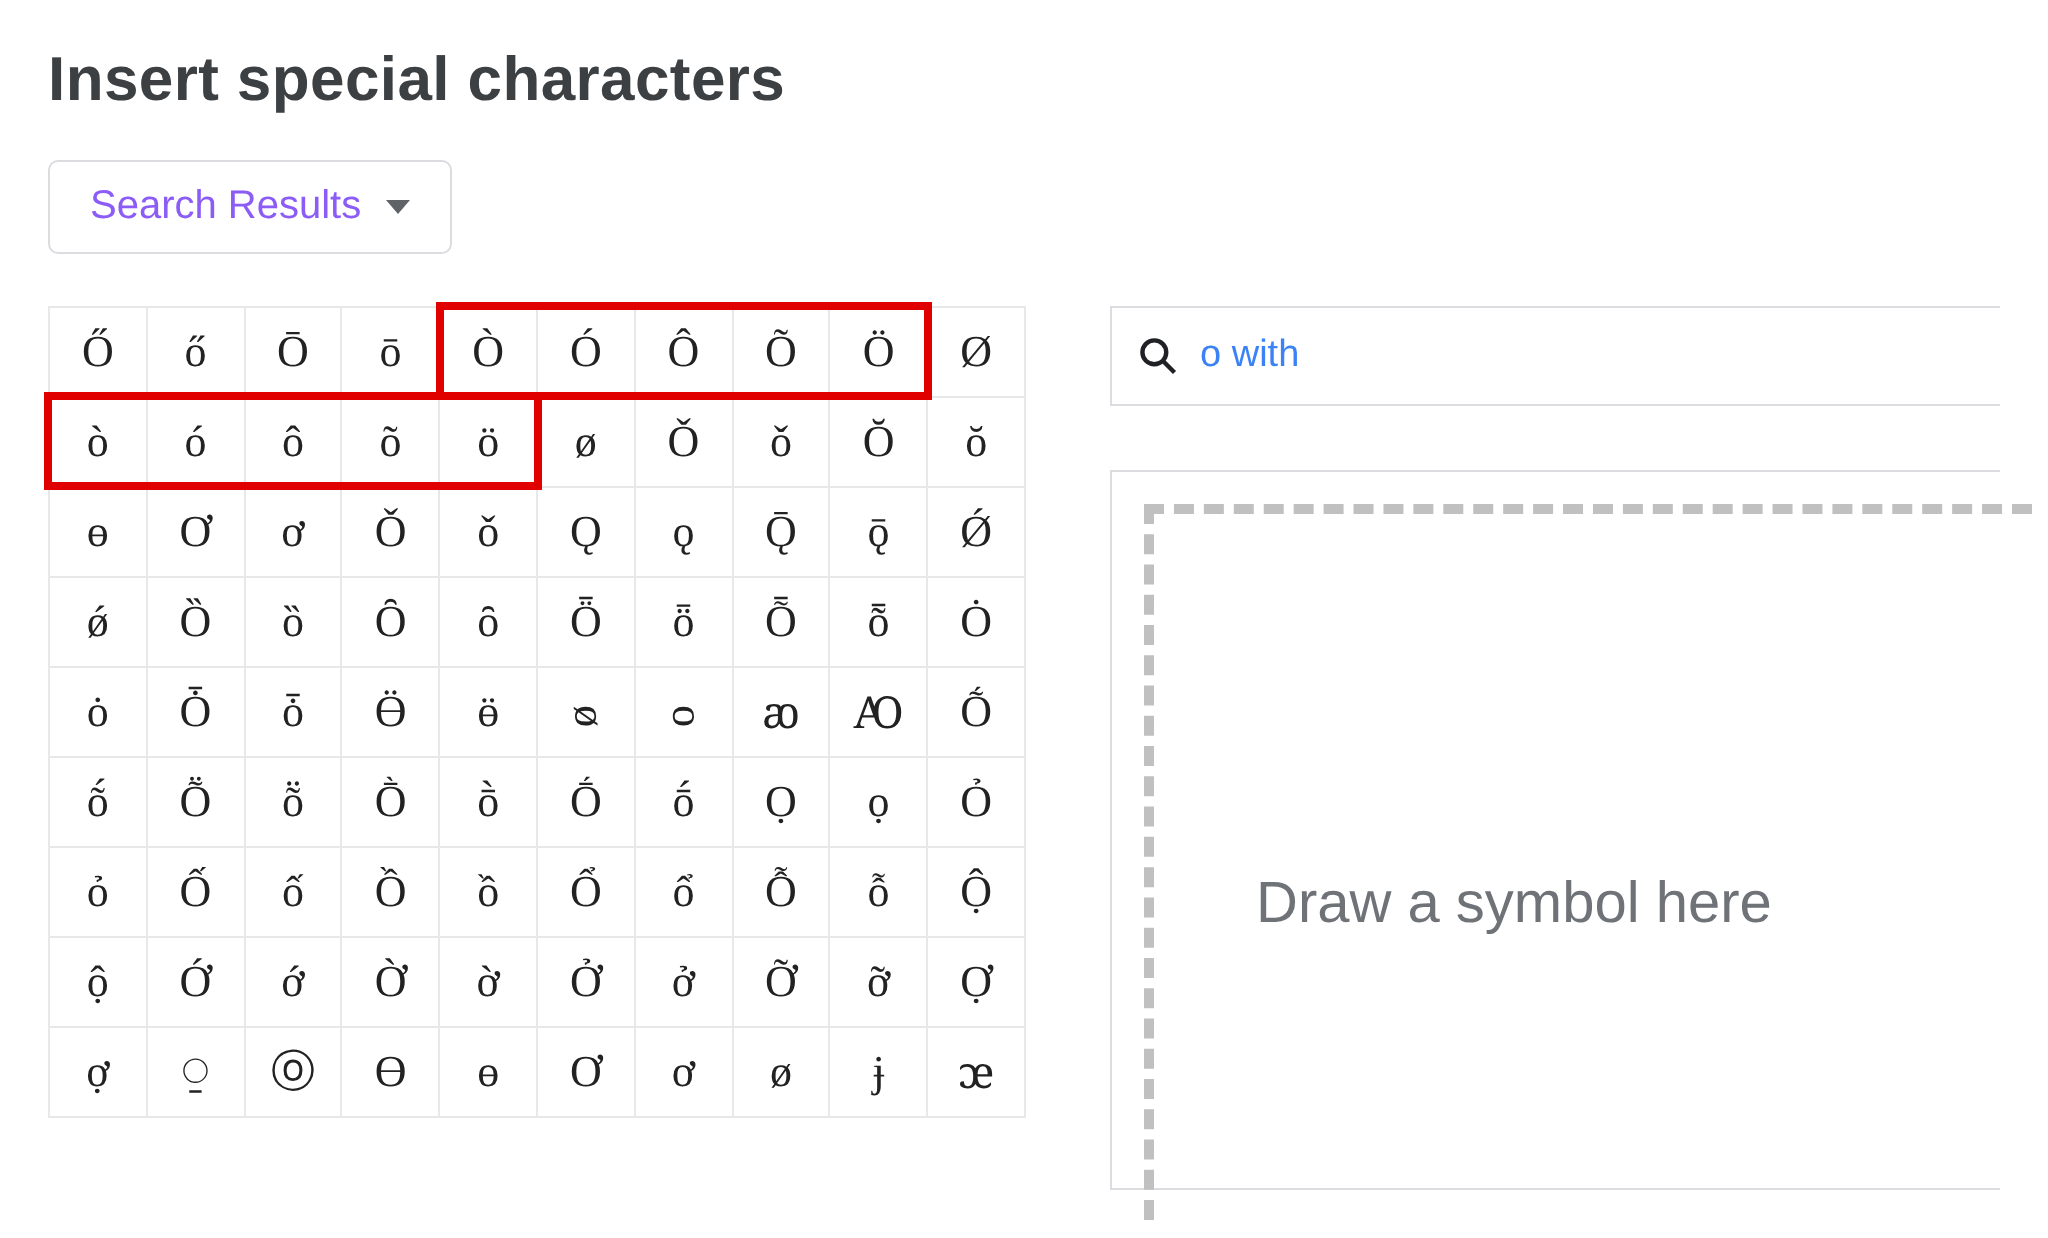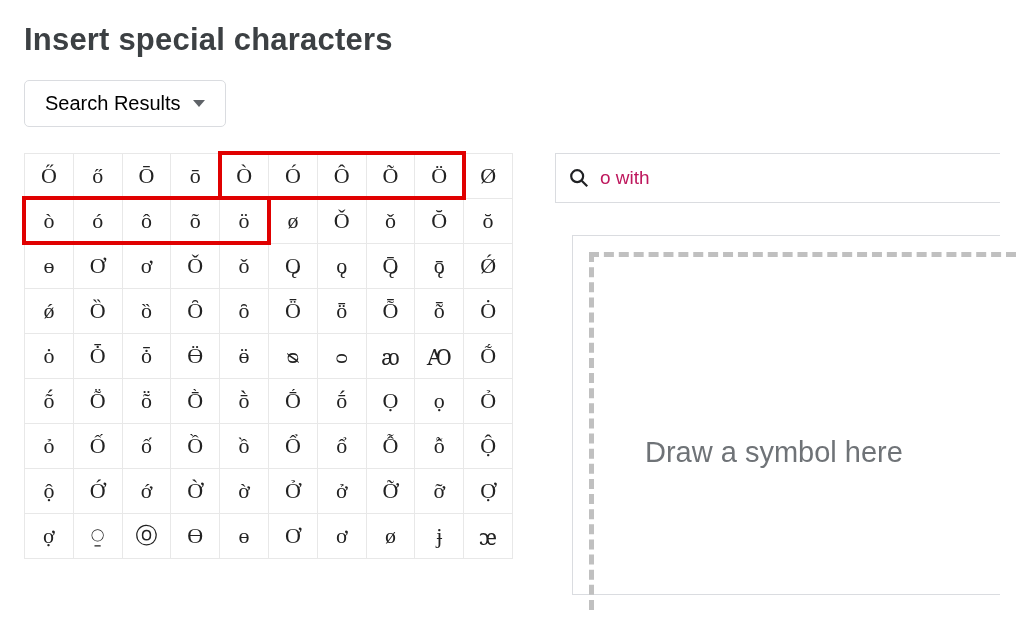--- a/index.html
+++ b/index.html
@@ -20,21 +20,21 @@
     margin: 0 0 22px 0;
     letter-spacing: 0.2px;
   }
   .dropdown {
     display: inline-flex;
     align-items: center;
     padding: 11px 20px;
     border: 1px solid #dadce0;
     border-radius: 5px;
     font-size: 20px;
-    color: #000000;
+    color: #8b5cf6;
     cursor: pointer;
     margin-bottom: 26px;
   }
   .dropdown .caret {
     margin-left: 12px;
     width: 0; height: 0;
     border-left: 6px solid transparent;
     border-right: 6px solid transparent;
     border-top: 7px solid #5f6368;
   }
@@ -85,31 +85,30 @@
     border: 1px solid #dadce0;
     border-right: none;
     height: 50px;
     padding: 0 12px;
   }
   .search svg { flex: 0 0 auto; margin-right: 8px; }
   .search input {
     border: none;
     outline: none;
     font-size: 19px;
-    color: #be185d;
+    color: #3b82f6;
     width: 100%;
     background: transparent;
   }
   .draw-panel {
     border: 1px solid #dadce0;
     border-right: none;
     height: 360px;
     padding: 16px 0 0 16px;
     position: relative;
-    margin-left: 17px;
   }
   .draw-panel .dashed {
     position: absolute;
     top: 16px; left: 16px;
     width: 100%;
     height: 100%;
     border-top: 5px dashed #c0c0c0;
     border-left: 5px dashed #c0c0c0;
     box-sizing: border-box;
   }

